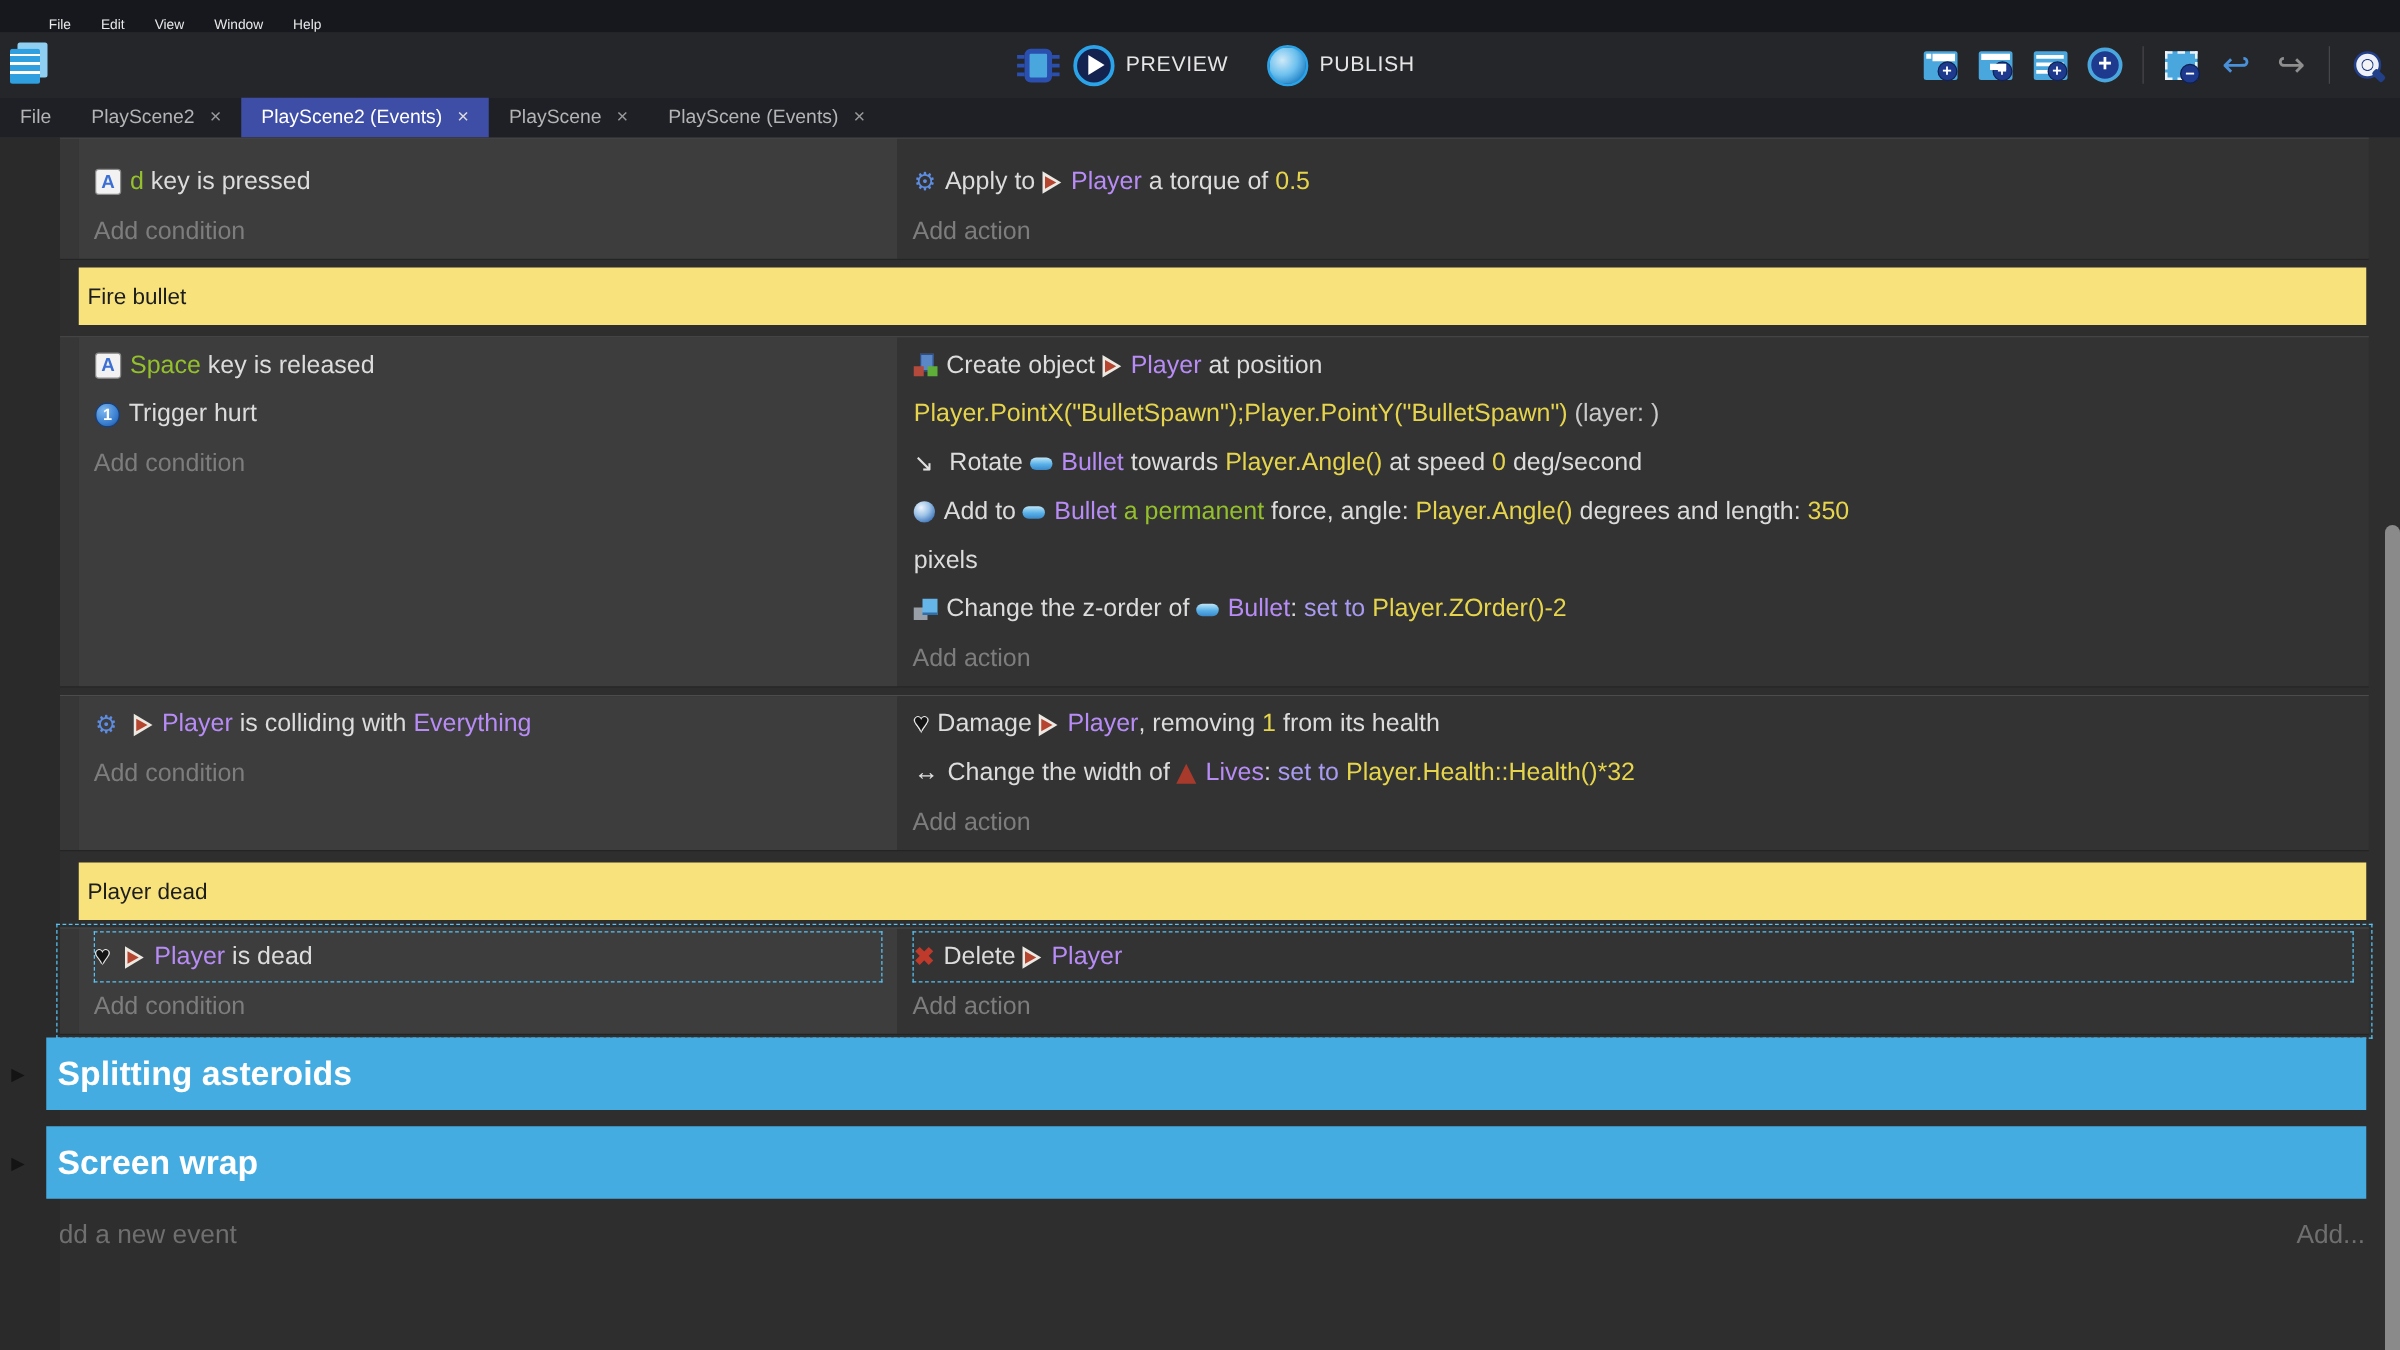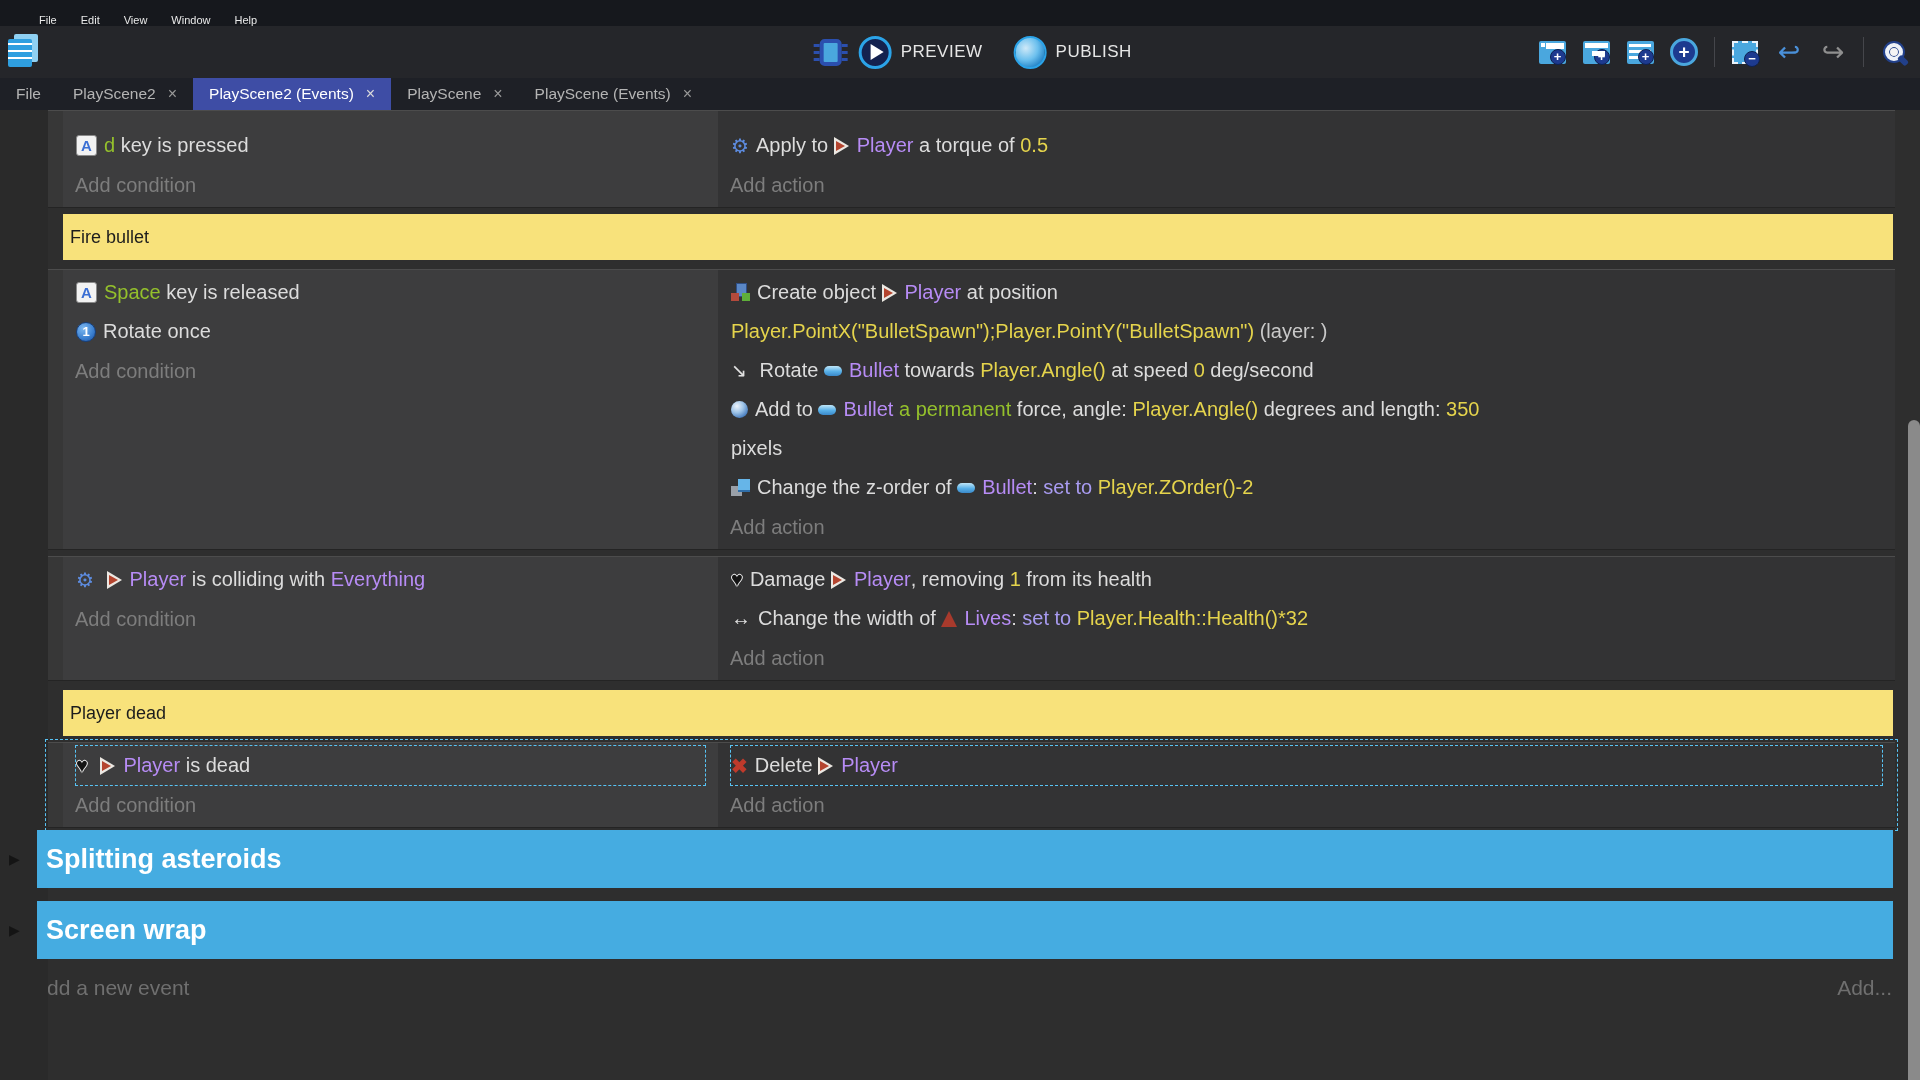--- a/index.html
+++ b/index.html
@@ -221,21 +221,21 @@
         </div>
       </div>
       <div class="row comment" style="margin-top: 6px;">
         <span>Fire bullet</span>
       </div>
       <div class="row event" style="margin-top: 9px;">
         <div class="handle"></div>
         <div class="cell cond">
           <div class="ins-block">
             <div class="line"><span class="icon key-icon">A</span><span class="seg-green">Space</span><span class="seg-plain"> key is released</span></div>
-            <div class="line"><span class="icon trigger-once-icon">1</span><span class="seg-plain">Rotate once</span></div>
+            <div class="line"><span class="icon trigger-once-icon">1</span><span class="seg-plain">Trigger hurt</span></div>
           </div>
           <div class="line add-line">Add condition</div>
         </div>
         <div class="cell act">
           <div class="ins-block">
             <div class="line"><span class="icon create-icon"></span><span class="seg-plain">Create object </span><span class="icon player-icon"></span><span class="seg-obj">Player</span><span class="seg-plain"> at position</span></div>
             <div class="line"><span class="seg-expr">Player.PointX("BulletSpawn");Player.PointY("BulletSpawn")</span><span class="seg-muted"> (layer: )</span></div>
             <div class="line"><span class="icon rotate-icon">↘</span><span class="seg-plain"> Rotate </span><span class="icon bullet-icon"></span><span class="seg-obj">Bullet</span><span class="seg-plain"> towards </span><span class="seg-expr">Player.Angle()</span><span class="seg-plain"> at speed </span><span class="seg-expr">0</span><span class="seg-plain"> deg/second</span></div>
             <div class="line"><span class="icon force-icon"></span><span class="seg-plain">Add to </span><span class="icon bullet-icon"></span><span class="seg-obj">Bullet</span><span class="seg-green"> a permanent</span><span class="seg-plain"> force, angle: </span><span class="seg-expr">Player.Angle()</span><span class="seg-plain"> degrees and length: </span><span class="seg-expr">350</span></div>
             <div class="line"><span class="seg-plain">pixels</span></div>

